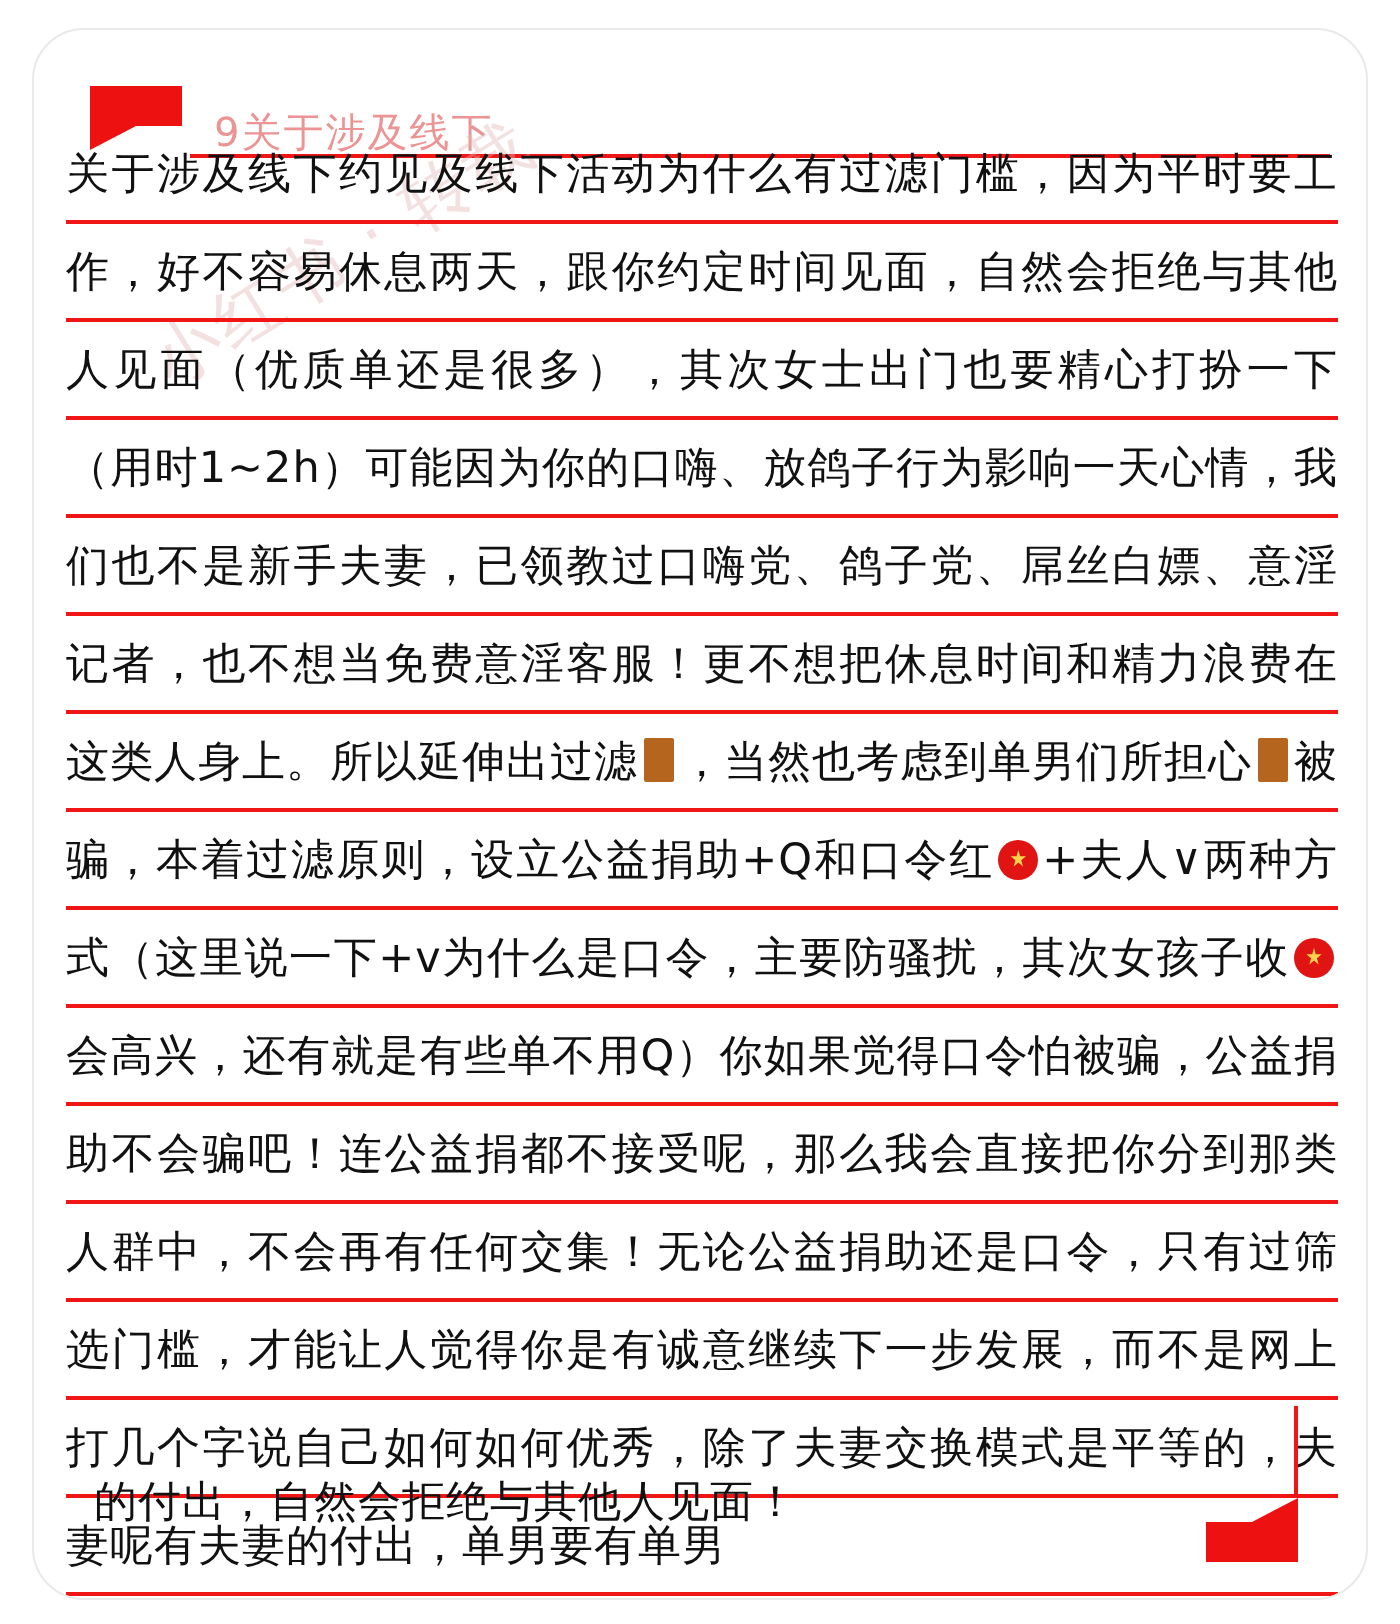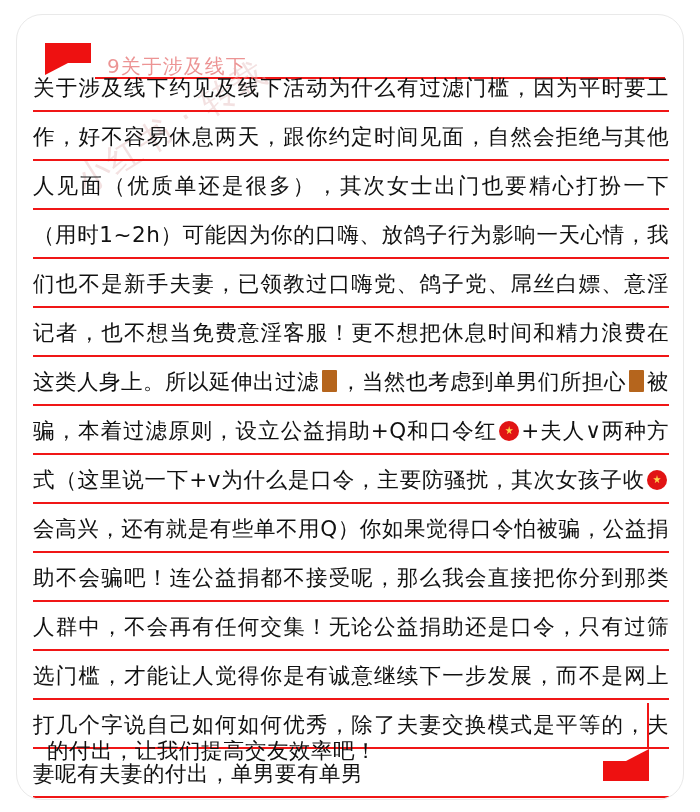--- a/index.html
+++ b/index.html
@@ -189,21 +189,21 @@
     </div>
     <div class="rule-top"></div>
 
     <div class="watermark2">9关于涉及线下</div>
     <div class="watermark">小红书 · 转载</div>
 
     <div class="body-text">
       <span>关于涉及线下约见及线下活动为什么有过滤门槛，因为平时要工作，好不容易休息两天，跟你约定时间见面，自然会拒绝与其他人见面（优质单还是很多），其次女士出门也要精心打扮一下（用时1~2h）可能因为你的口嗨、放鸽子行为影响一天心情，我们也不是新手夫妻，已领教过口嗨党、鸽子党、屌丝白嫖、意淫记者，也不想当免费意淫客服！更不想把休息时间和精力浪费在这类人身上。所以延伸出过滤</span><span class="blk"></span><span>，当然也考虑到单男们所担心</span><span class="blk"></span><span>被骗，本着过滤原则，设立公益捐助+Q和口令红</span><span class="redcircle"></span><span>+夫人∨两种方式（这里说一下+v为什么是口令，主要防骚扰，其次女孩子收</span><span class="redcircle"></span><span>会高兴，还有就是有些单不用Q）你如果觉得口令怕被骗，公益捐助不会骗吧！连公益捐都不接受呢，那么我会直接把你分到那类人群中，不会再有任何交集！无论公益捐助还是口令，只有过筛选门槛，才能让人觉得你是有诚意继续下一步发展，而不是网上打几个字说自己如何如何优秀，除了夫妻交换模式是平等的，夫妻呢有夫妻的付出，单男要有单男</span>
     </div>
 
-    <div class="last-line">的付出，让我们提高交友效率吧！</div>
+    <div class="last-line">的付出，自然会拒绝与其他人见面！</div>
 
     <div class="rule-bottom"></div>
     <div class="flag-br">
       <div class="bar"></div>
       <div class="tri"></div>
     </div>
 
   </div>
 </div>
 

